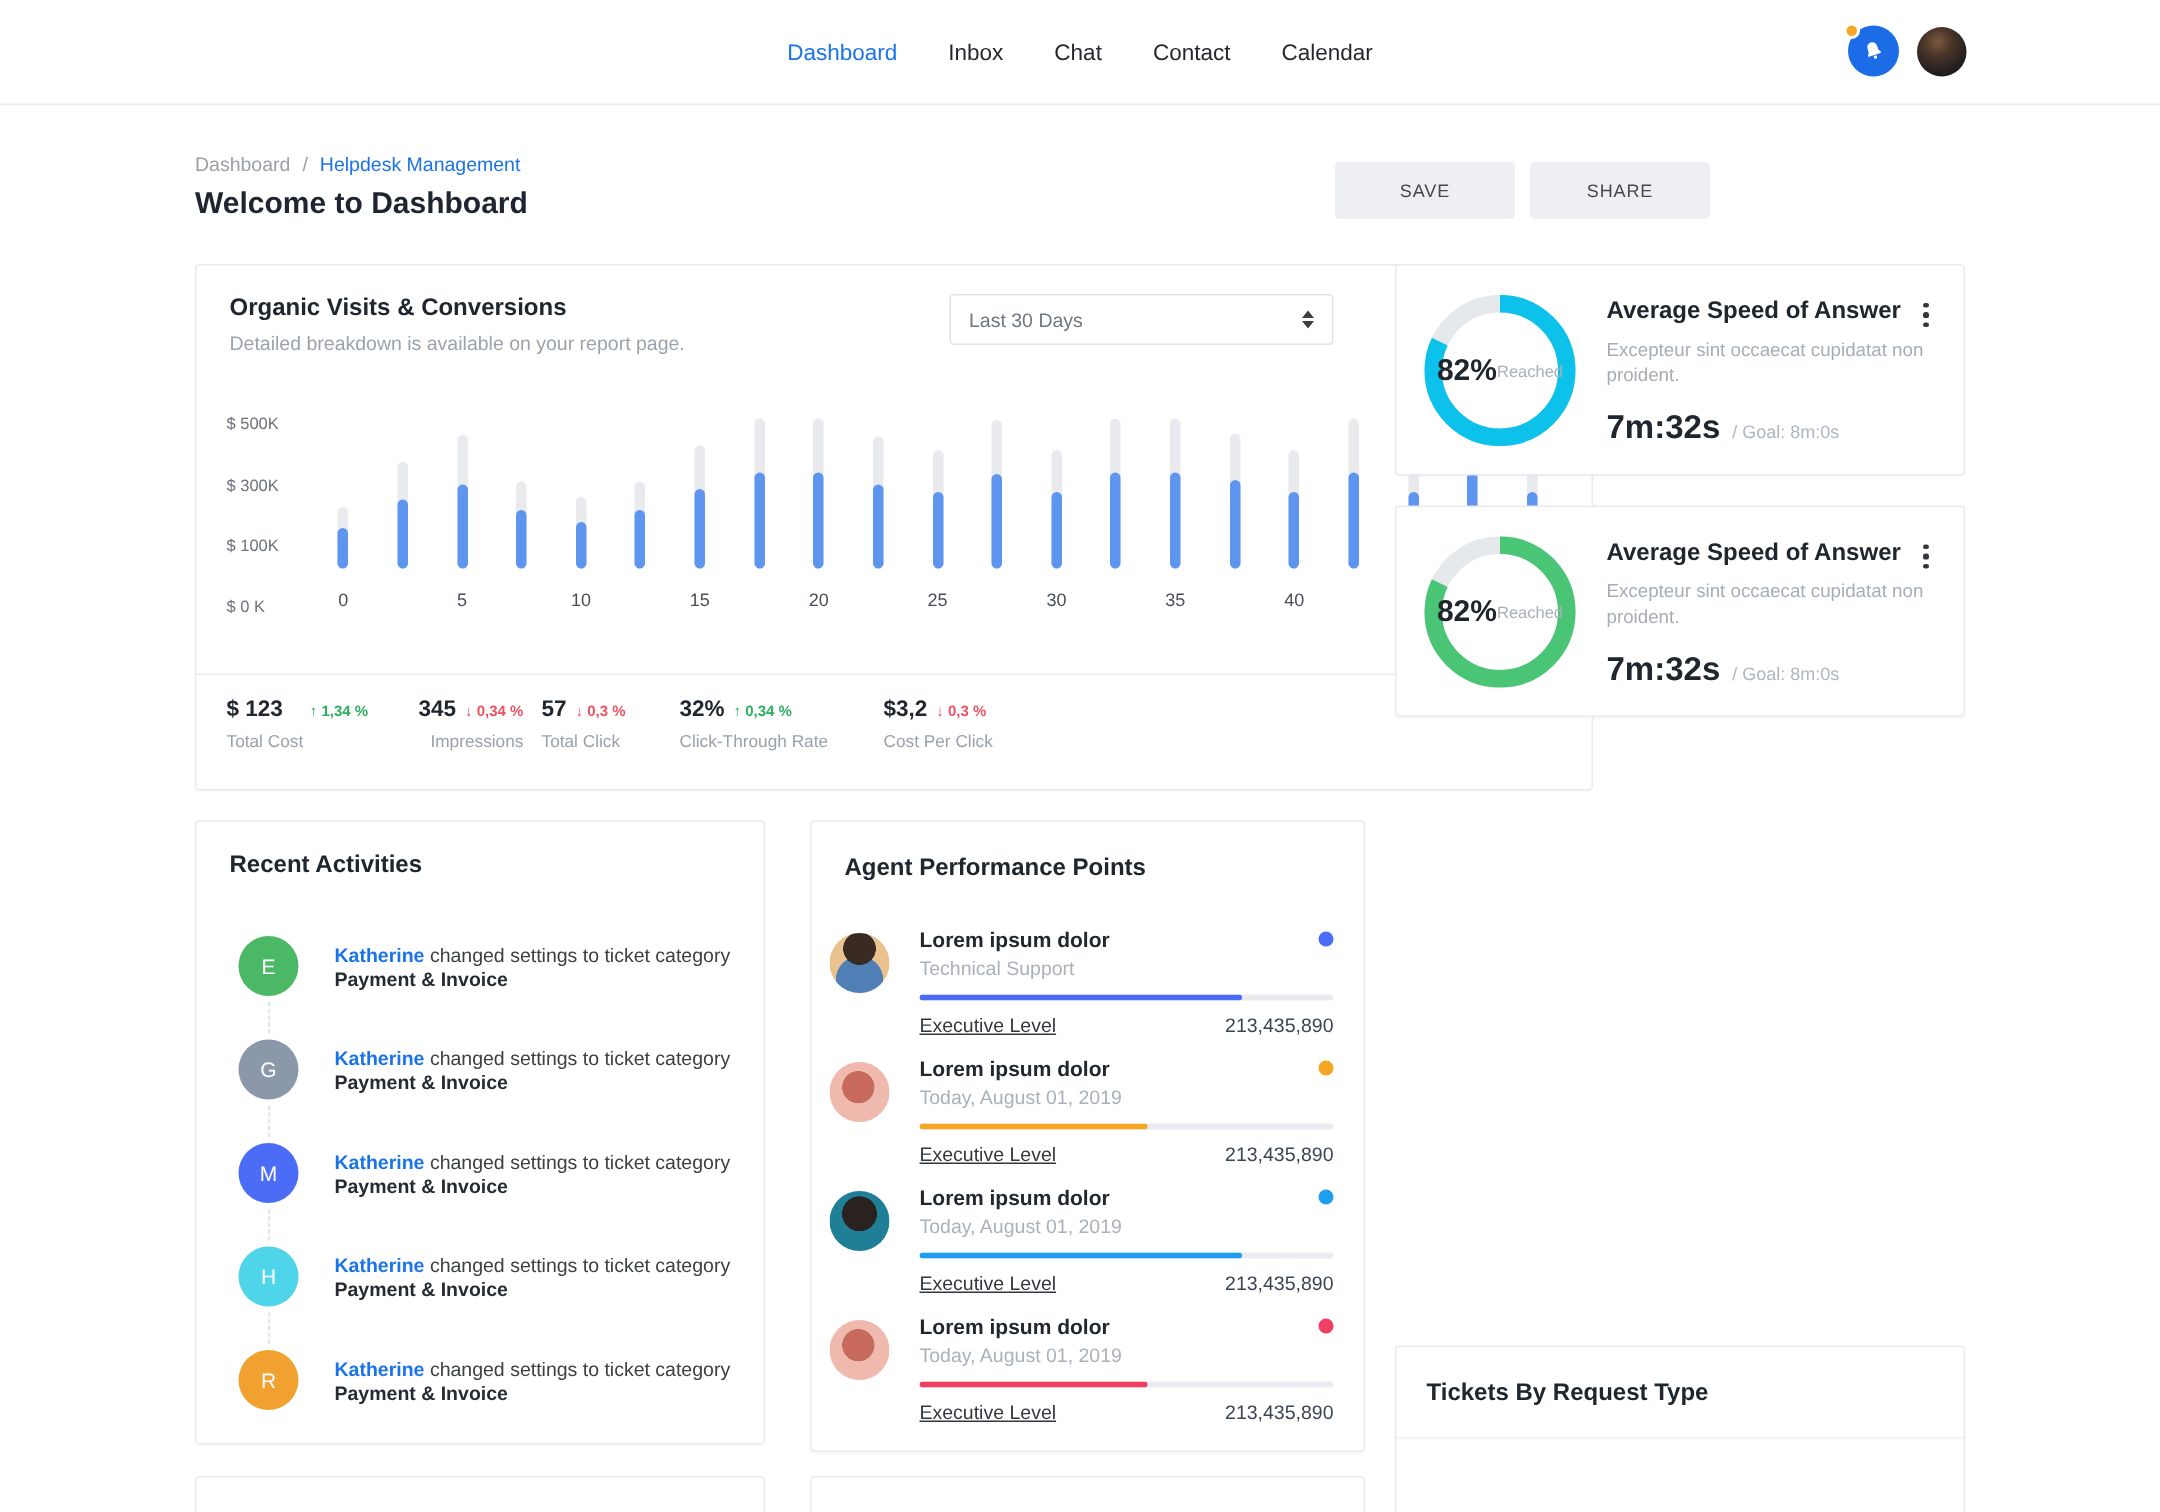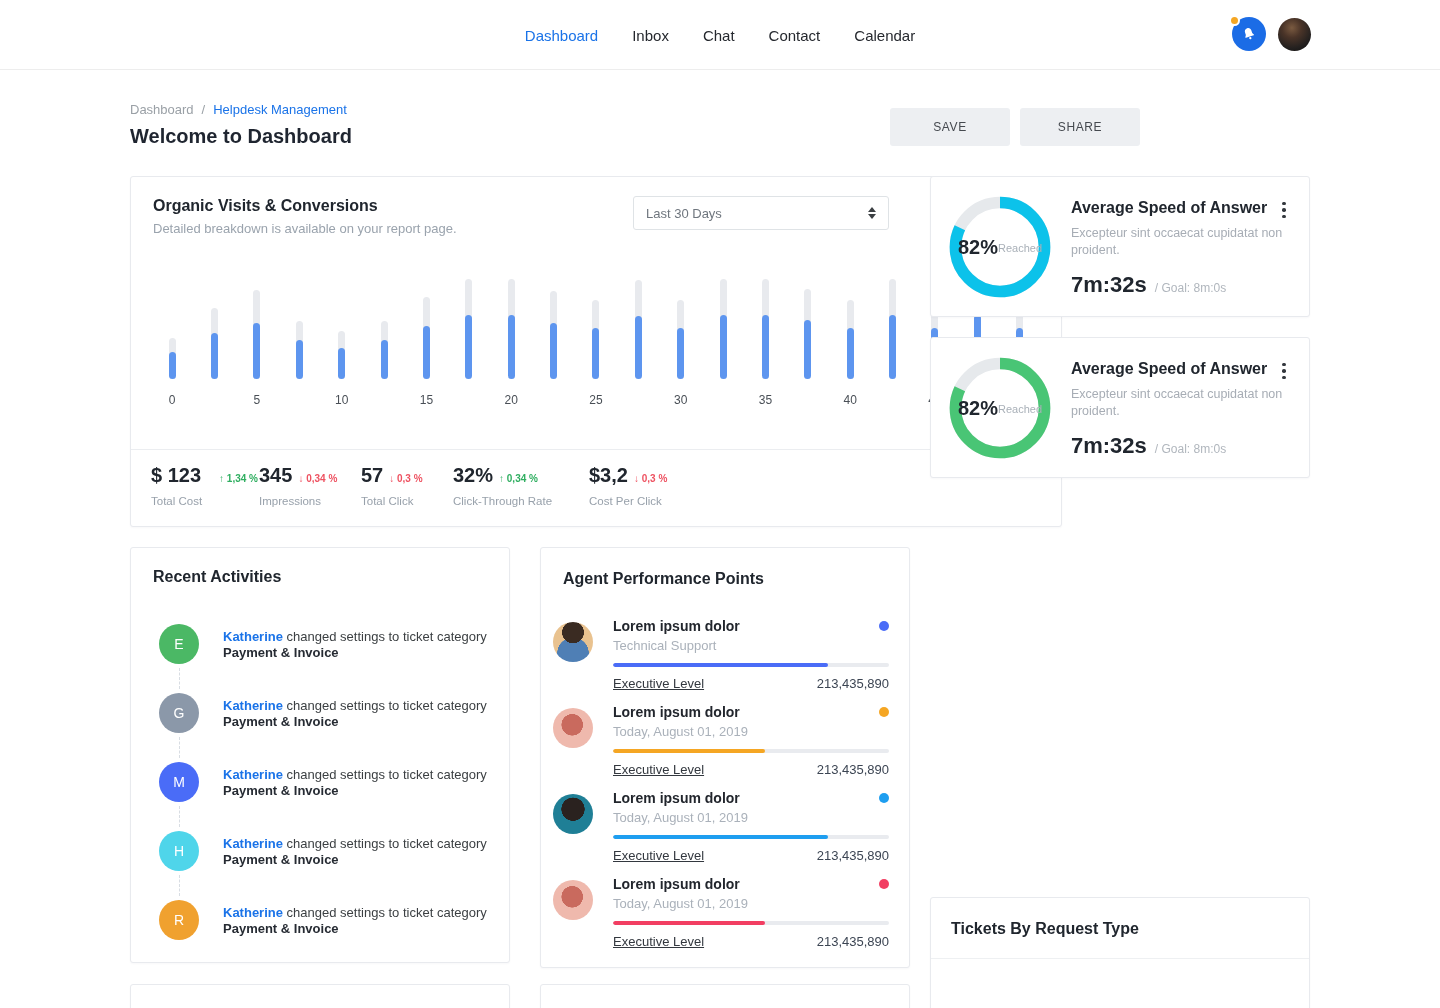--- a/index.html
+++ b/index.html
@@ -54,26 +54,26 @@
   .bars-wrap { flex:1; position:relative; height:100px; margin-top:2px; }
   .bars { display:flex; height:100%; align-items:flex-end; }
   .bar-cell { flex:1; height:100%; position:relative; display:flex; align-items:flex-end; justify-content:center; }
   .bar-track { width:7px; border-radius:4px; background:#e8eaee; display:flex; align-items:flex-end; }
   .bar-fill { width:100%; background:#5d95ef; border-radius:4px; }
   .bar-xlabel { position:absolute; top:calc(100% + 14px); left:50%; transform:translateX(-50%); font-size:12px; color:#494f56; }
 
   #organic-footer { position:absolute; left:0; right:0; bottom:0; height:77px; border-top:1px solid #ebedf0; }
   .stat { position:absolute; top:14px; }
   .stat:nth-child(1) { left:20px; }
-  .stat:nth-child(2) { left:128px; }
+  .stat:nth-child(2) { left:148px;text-align:right; }
   .stat:nth-child(3) { left:230px; }
   .stat:nth-child(4) { left:322px; }
   .stat:nth-child(5) { left:458px; }
   .stat-top { display:flex; align-items:baseline; gap:6px; }
-  .stat-value { font-size:20px; font-weight:700; color:#20262e; }
+  .stat-value { font-size:15px; font-weight:700; color:#20262e; }
   .stat-trend { font-size:10px; font-weight:700; }
   .stat-label { font-size:11.5px; color:#98a1ab; margin-top:8px; }
 
   
   #card-activities { left:130px; top:547px; width:380px; height:416px; }
   #card-activities .card-title { position:absolute; left:22px; top:20px; }
   #activity-list { position:absolute; left:28px; top:76px; right:20px; }
   .activity-item { display:flex; height:69px; }
   .avatar-col { width:40px; display:flex; flex-direction:column; align-items:center; }
   .letter-avatar { width:40px; height:40px; border-radius:50%; display:flex; align-items:center; justify-content:center;
@@ -186,20 +186,26 @@
     </div>
     <div class="range-select">
       <span class="range-label">Last 30 Days</span>
       <span class="sort-arrows">
           <i class="up"></i>
           <i class="dn"></i>
         </span>
     </div>
 
     <div class="chart-row">
+      <div class="y-axis">
+          <div>$ 500K</div>
+          <div>$ 300K</div>
+          <div>$ 100K</div>
+          <div>$ 0 K</div>
+        </div>
       <div class="bars-wrap">
         <div class="bars">
             <div class="bar-cell">
               <div class="bar-track" style="height: 40.5941%; background: rgb(232, 234, 238);">
                 <div class="bar-fill" style="height: 65.8537%; background: rgb(93, 149, 239);"></div>
               </div>
               <div class="bar-xlabel">0</div>
             </div>
             <div class="bar-cell">
               <div class="bar-track" style="height: 71.2871%; background: rgb(232, 234, 238);">

